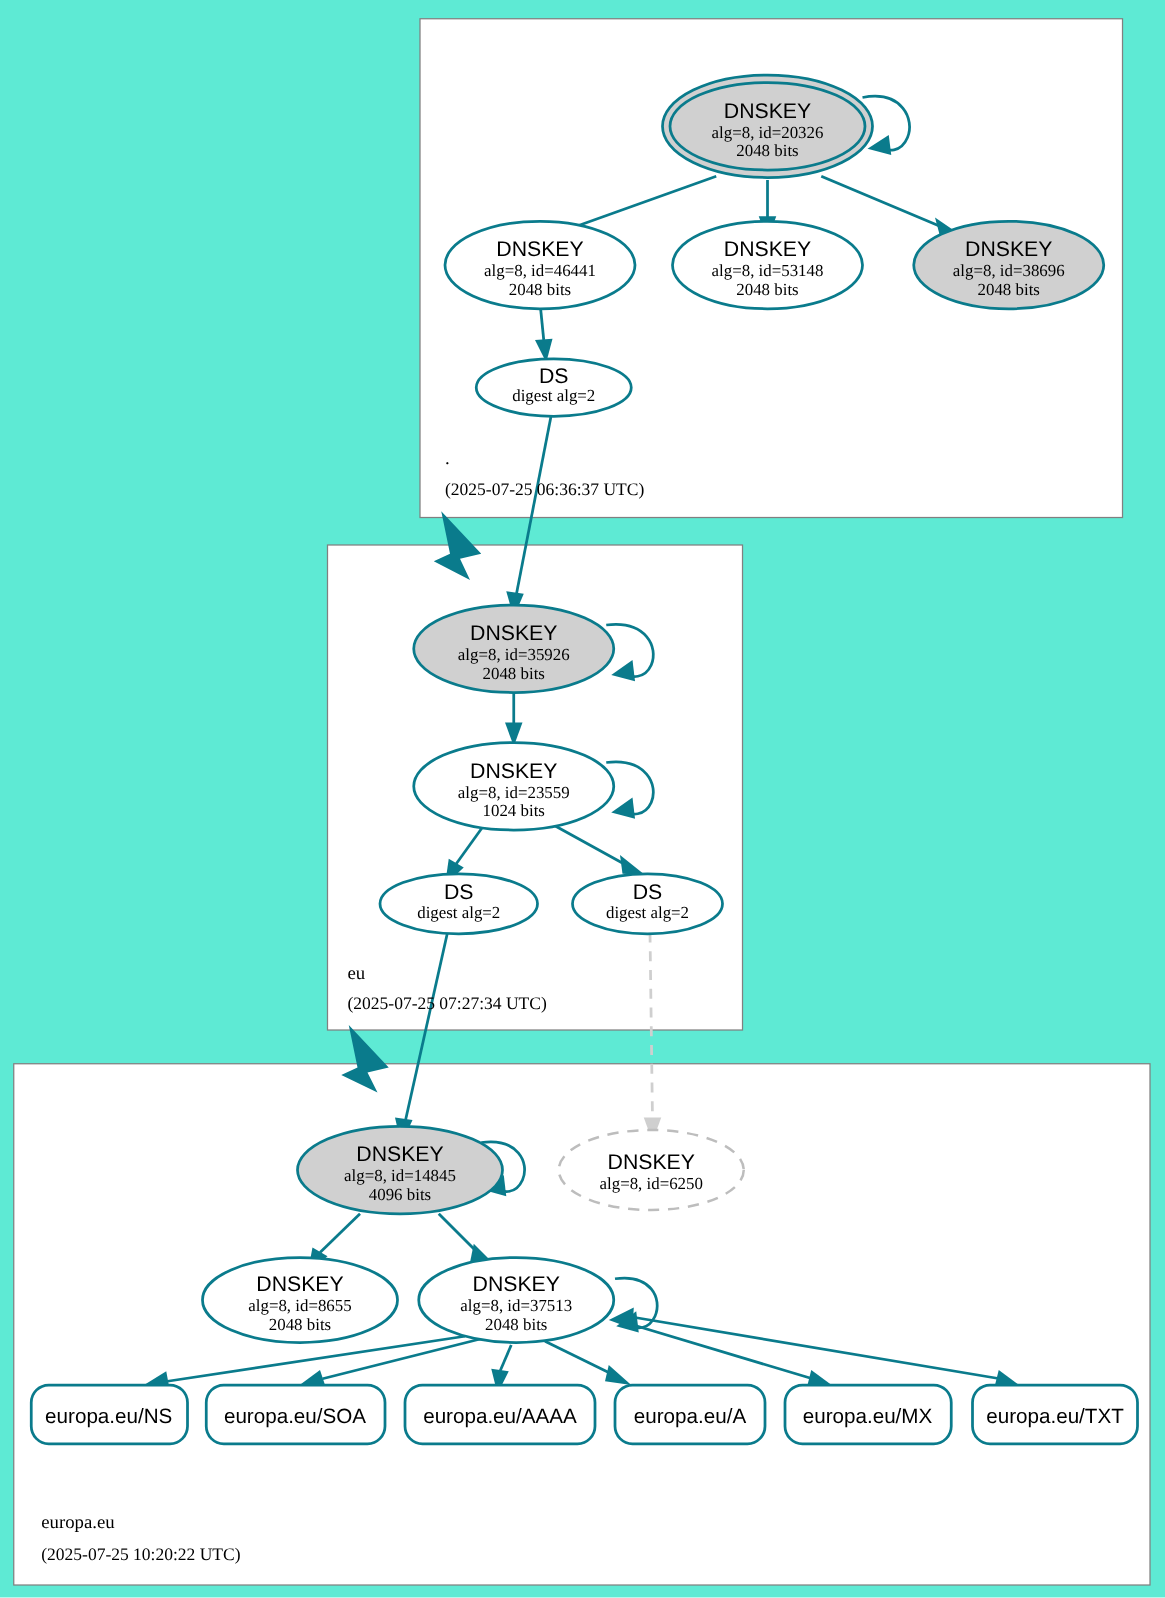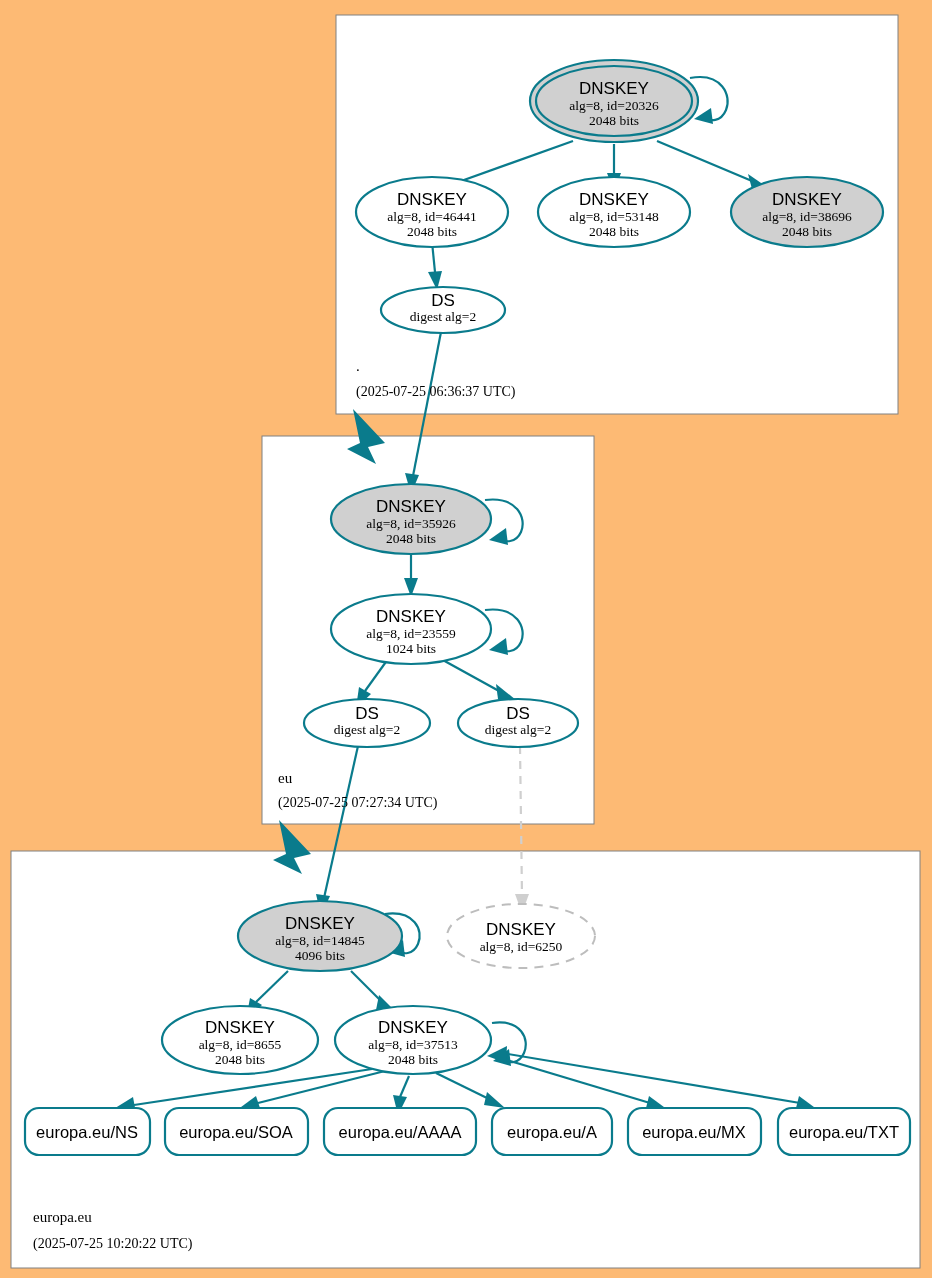--- a/index.html
+++ b/index.html
@@ -4,21 +4,21 @@
 <style>
   html, body {
     margin: 0;
     padding: 0;
     background: #ffffff;
   }
   #page {
     position: relative;
     width: 932px;
     height: 1278px;
-    background: #fdba74;
+    background: #5eead4;
     font-family: "Liberation Sans", sans-serif;
     overflow: hidden;
   }
   svg#graph {
     position: absolute;
     top: 0;
     left: 0;
     width: 932px;
     height: 1278px;
     display: block;

